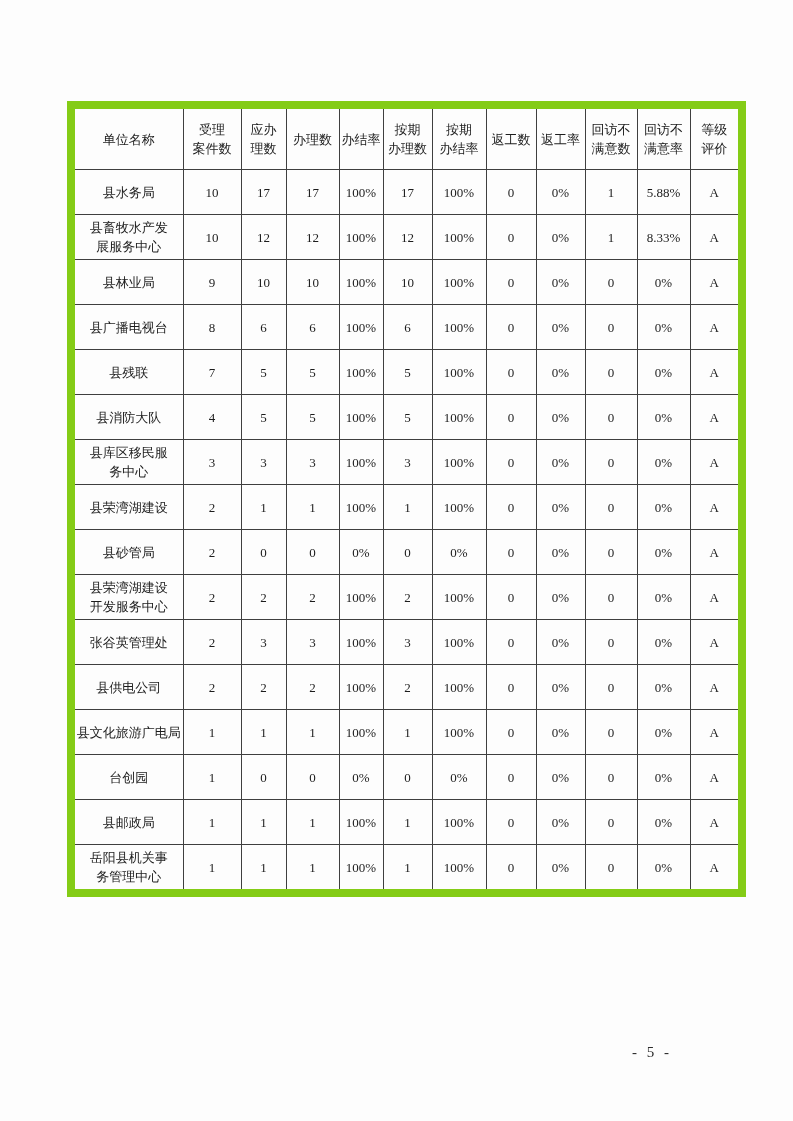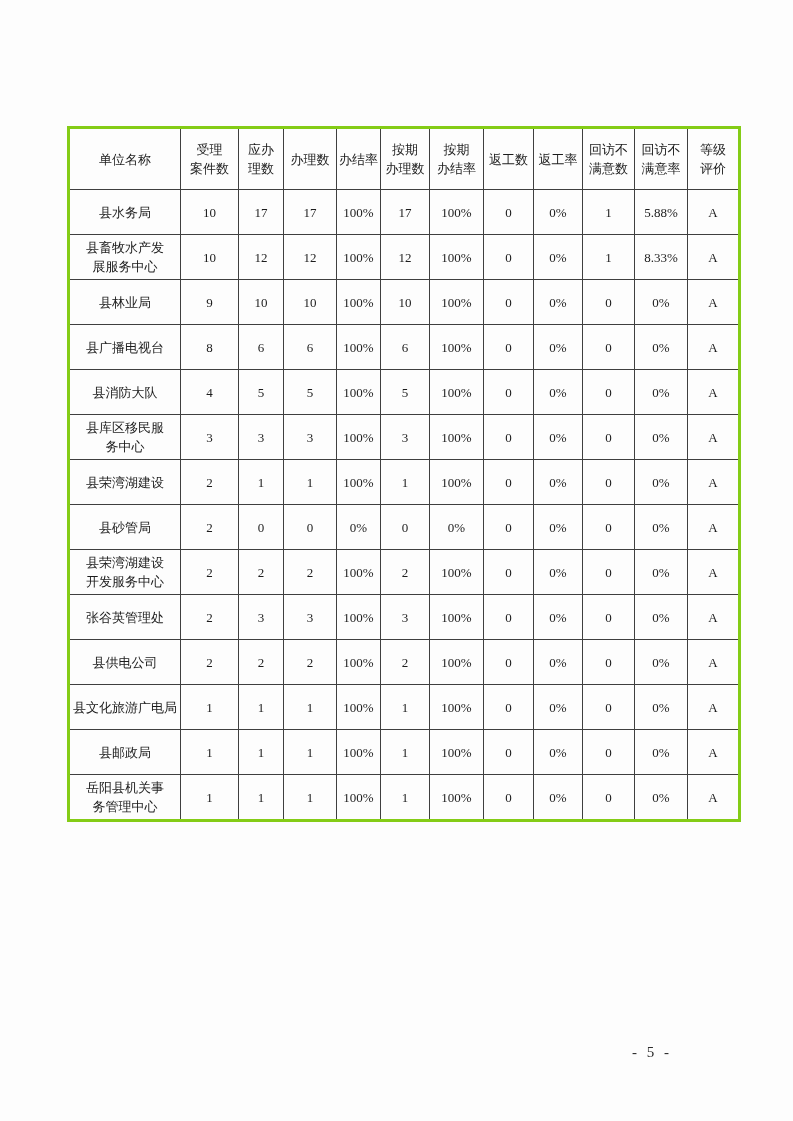--- a/index.html
+++ b/index.html
@@ -15,25 +15,25 @@
     color: #1c1c1c;
     overflow: hidden;
   }
   .doc-page {
     position: absolute;
     inset: 0;
   }
   table.report-table {
     position: absolute;
     left: 67px;
-    top: 126px;
+    top: 101px;
     width: 671px;
     border-collapse: collapse;
     table-layout: fixed;
-    border: 3px solid #84cc16;
+    border: 8px solid #84cc16;
     background: #fdfdfd;
   }
   table.report-table th,
   table.report-table td {
     border: 1px solid #3f3f3f;
     text-align: center;
     vertical-align: middle;
     font-size: 13px;
     line-height: 19px;
     padding: 2px 1px;
@@ -152,20 +152,34 @@
           <td>100%</td>
           <td>6</td>
           <td>100%</td>
           <td>0</td>
           <td>0%</td>
           <td>0</td>
           <td>0%</td>
           <td>A</td>
         </tr>
         <tr>
+          <td>县残联</td>
+          <td>7</td>
+          <td>5</td>
+          <td>5</td>
+          <td>100%</td>
+          <td>5</td>
+          <td>100%</td>
+          <td>0</td>
+          <td>0%</td>
+          <td>0</td>
+          <td>0%</td>
+          <td>A</td>
+        </tr>
+        <tr>
           <td>县消防大队</td>
           <td>4</td>
           <td>5</td>
           <td>5</td>
           <td>100%</td>
           <td>5</td>
           <td>100%</td>
           <td>0</td>
           <td>0%</td>
           <td>0</td>
@@ -266,20 +280,34 @@
           <td>100%</td>
           <td>1</td>
           <td>100%</td>
           <td>0</td>
           <td>0%</td>
           <td>0</td>
           <td>0%</td>
           <td>A</td>
         </tr>
         <tr>
+          <td>台创园</td>
+          <td>1</td>
+          <td>0</td>
+          <td>0</td>
+          <td>0%</td>
+          <td>0</td>
+          <td>0%</td>
+          <td>0</td>
+          <td>0%</td>
+          <td>0</td>
+          <td>0%</td>
+          <td>A</td>
+        </tr>
+        <tr>
           <td>县邮政局</td>
           <td>1</td>
           <td>1</td>
           <td>1</td>
           <td>100%</td>
           <td>1</td>
           <td>100%</td>
           <td>0</td>
           <td>0%</td>
           <td>0</td>

